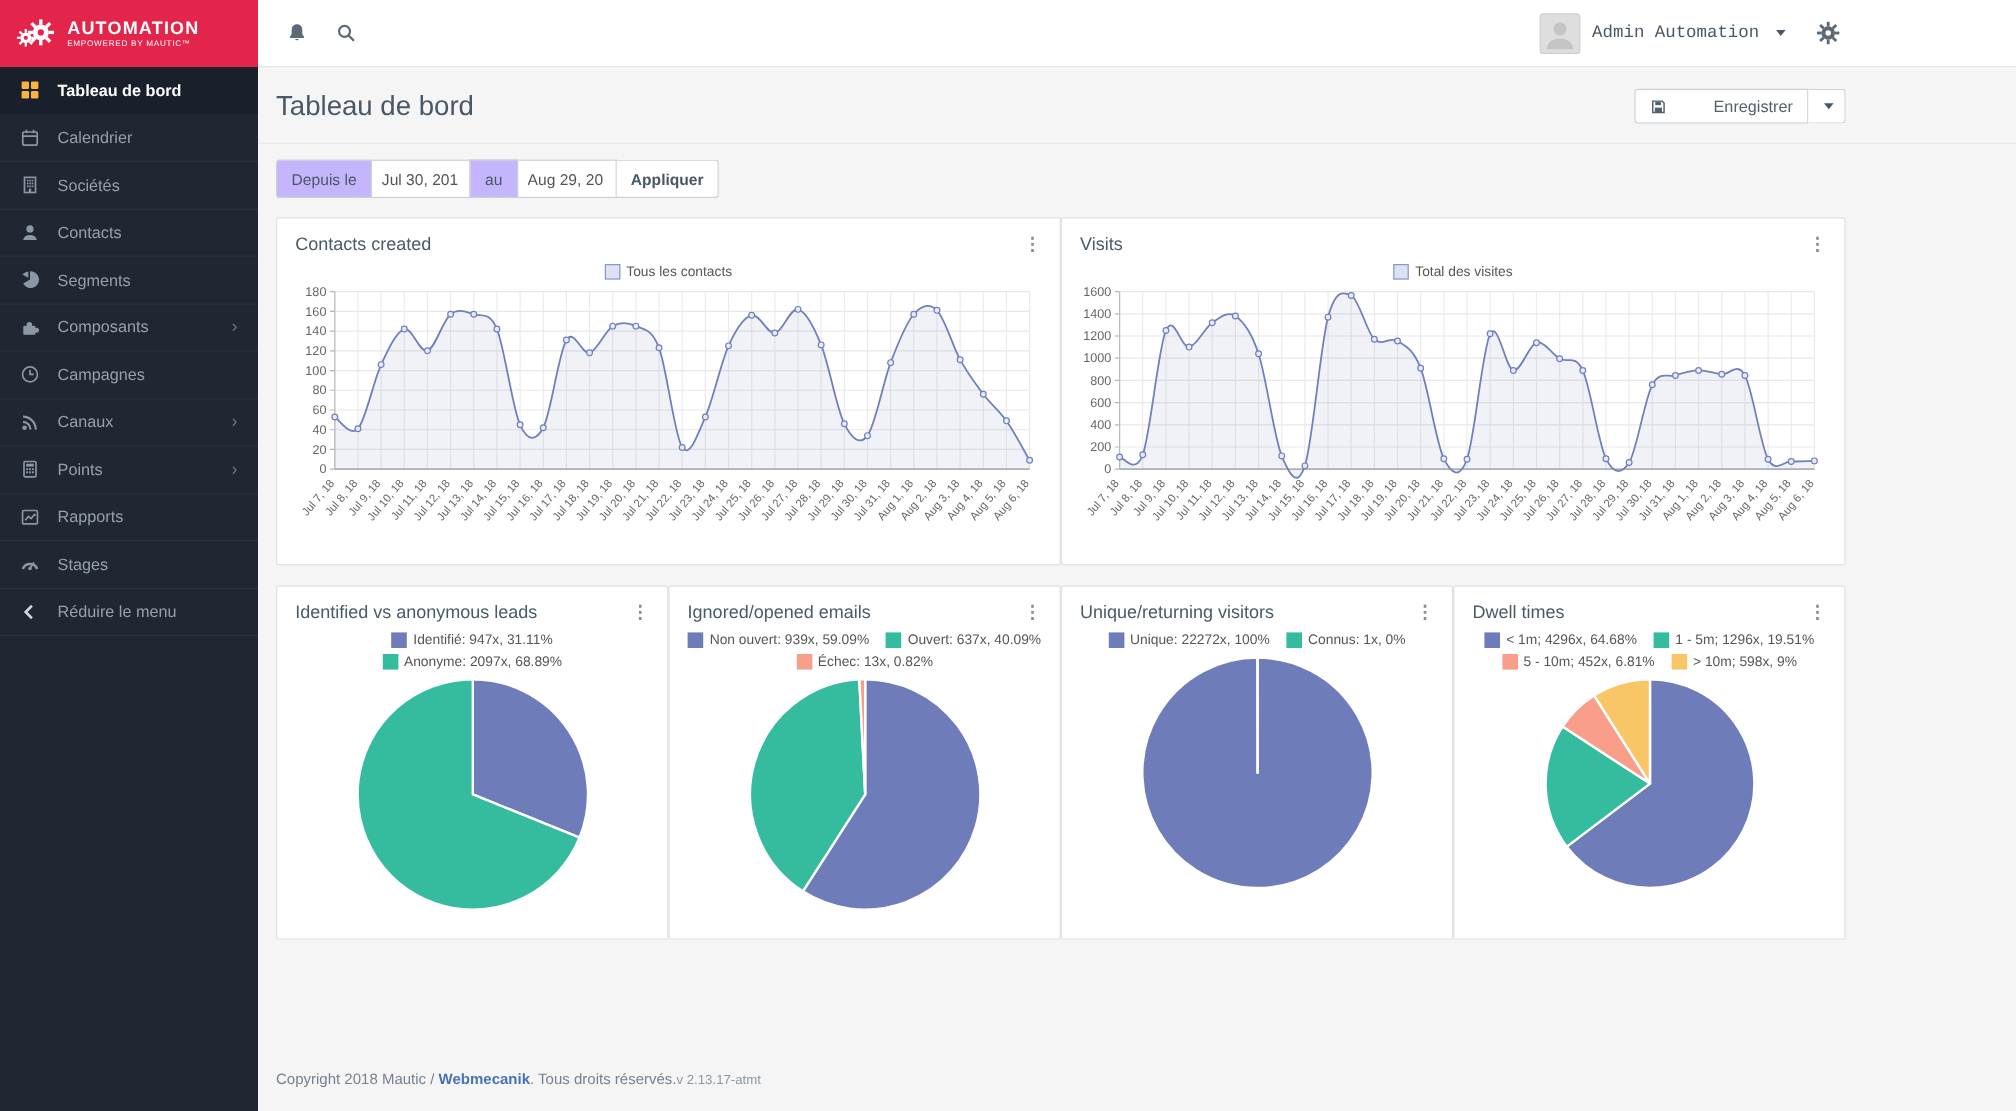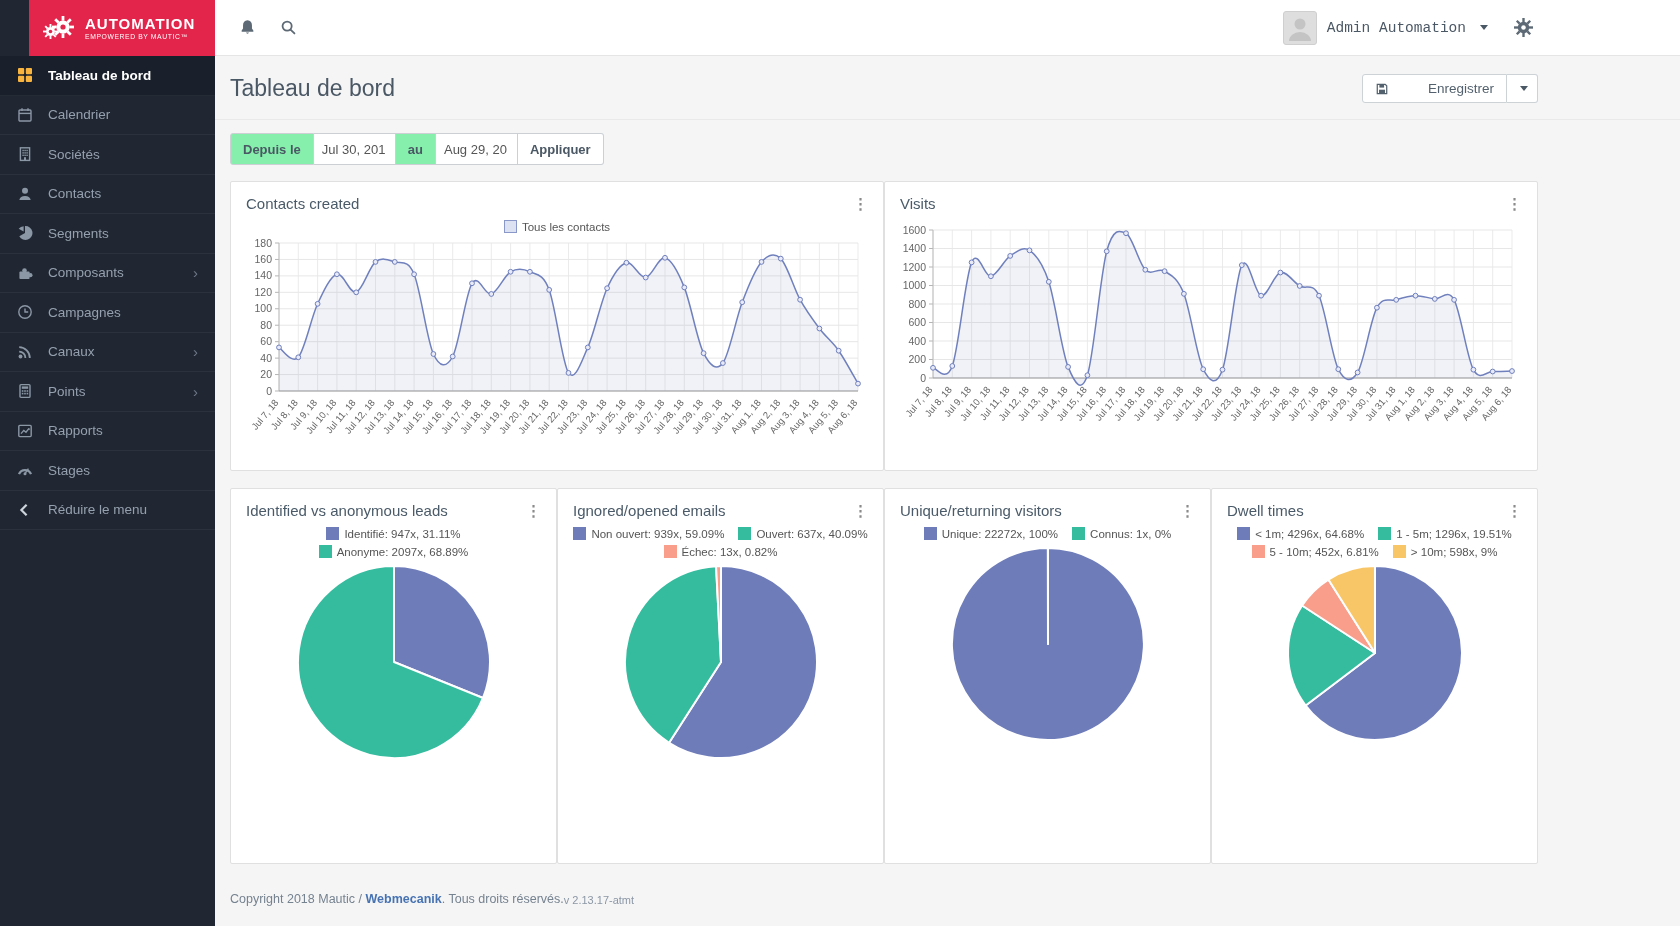--- a/index.html
+++ b/index.html
@@ -6,21 +6,21 @@
   html,body { width:1680px; height:926px; }
   body {
     font-family: "Liberation Sans", sans-serif;
     display: flex;
     background: #f5f5f6;
     color: #4a5764;
     overflow: hidden;
   }
   
   .sidebar { width:215px; min-width:215px; background:#202733; display:flex; flex-direction:column; }
-  .logo { height:56px; background:#e4254b; display:flex; align-items:center; padding:12px 14px; gap:8px;margin-left:29px; }
+  .logo { height:56px; background:#e4254b; display:flex; align-items:center; padding:12px 14px; gap:8px; }
   .logo-gears { position:relative; width:34px; height:34px; color:#fff; }
   .logo-gears .g1 { position:absolute; left:9px; top:5px; }
   .logo-gears .g2 { position:absolute; left:0px; top:13px; }
   .logo-text { display:flex; flex-direction:column; line-height:1.05; }
   .logo-title { color:#fff; font-weight:bold; font-size:15px; letter-spacing:1px; }
   .logo-sub { color:#fff; font-size:6.8px; letter-spacing:0.6px; margin-top:2px; }
   .nav { display:flex; flex-direction:column; }
   .nav-item { height:39.5px; display:flex; align-items:center; gap:15px; padding:0 17px;
     font-size:13.5px; color:#95a0ae; border-bottom:1px solid rgba(255,255,255,0.05); cursor:pointer; }
   .nav-item.active { background:#19202b; color:#fff; font-weight:bold; }
@@ -48,31 +48,31 @@
   .btn { background:#fff; border:1px solid #ccd2d6; color:#53616e; font-size:13.5px;
     padding:6px 12px; cursor:pointer; display:flex; align-items:center; gap:7px; font-family:inherit; }
   .btn-save { border-radius:3px 0 0 3px;gap:39px; }
   .btn-save-caret { border-left:none; border-radius:0 3px 3px 0; padding:6px 9px; }
   .toolbar { margin:13px 0 0; }
   .date-group { display:flex; height:32px; width:fit-content; border-radius:3px; }
   .dg-seg { border:1px solid #ccd0d4; border-left-width:0; display:flex; align-items:center;
     padding:0 12px; font-size:13px; }
   .dg-seg:first-child { border-left-width:1px; border-radius:3px 0 0 3px; }
   .dg-seg:last-child { border-radius:0 3px 3px 0; }
-  .dg-addon { background:#86efac; color:#4a5764; font-weight:bold; }
+  .dg-addon { background:#c4b5fd; color:#4a5764; font-weight:normal; }
   .dg-input { width:82px; border:1px solid #ccd0d4; border-left:none; background:#fff;
     color:#555; font-size:13px; padding:0 8px; outline:none; font-family:inherit; }
   .dg-btn { background:#fff; color:#4a5764; font-weight:bold; cursor:pointer; }
   
   .row { display:flex; }
   .row-charts { margin-top:16px; }
   .row-pies { margin-top:17px; }
   .card { background:#fff; border:1px solid #e0e0e0; border-radius:2px; flex:1; overflow:hidden; }
   .card-line { height:290px; }
-  .card-pie  { height:376px; display:flex; flex-direction:column; }
+  .card-pie  { height:295px; display:flex; flex-direction:column; }
   .card-head { display:flex; align-items:center; justify-content:space-between; padding:13px 15px 8px; }
   .card-title { font-size:15px; color:#4a5a68; }
   .card-menu { color:#8a8a8a; font-size:15px; font-weight:bold; cursor:pointer; line-height:1; }
   .legend { display:flex; flex-wrap:wrap; justify-content:center; gap:5px 14px;
     font-size:11.5px; color:#555; padding:0 14px; }
   .legend-item { display:flex; align-items:flex-end; gap:5px; cursor:pointer; white-space:nowrap; }
   .lbox { width:13px; height:13px; flex:0 0 13px; }
   .lbox-line { background:#dde2f2; border:1px solid #8a97c9; }
   .chart-wrap { padding:2px 10px 0; }
   .pie-wrap { display:flex; justify-content:center; margin-top:6px; }
@@ -468,20 +468,26 @@
               <text x="578.4" y="168" text-anchor="end" font-size="9.5" fill="#666" transform="rotate(-50 578.4 168)">Aug 4, 18</text>
               <text x="597.7" y="168" text-anchor="end" font-size="9.5" fill="#666" transform="rotate(-50 597.7 168)">Aug 5, 18</text>
               <text x="617" y="168" text-anchor="end" font-size="9.5" fill="#666" transform="rotate(-50 617 168)">Aug 6, 18</text>
             </svg></div>
         </div>
         <div class="card card-line">
           <div class="card-head">
             <span class="card-title">Visits</span>
             <span class="card-menu">⋮</span>
           </div>
+          <div class="legend">
+            <span class="legend-item">
+              <span class="lbox lbox-line"></span>
+              <span>Total des visites</span>
+            </span>
+          </div>
           <div class="chart-wrap"><svg width="625" height="214" viewBox="0 0 625 214">
               <line x1="38" y1="8" x2="38" y2="156" stroke="#ebebeb" stroke-width="1"></line>
               <line x1="57.3" y1="8" x2="57.3" y2="156" stroke="#ebebeb" stroke-width="1"></line>
               <line x1="76.6" y1="8" x2="76.6" y2="156" stroke="#ebebeb" stroke-width="1"></line>
               <line x1="95.9" y1="8" x2="95.9" y2="156" stroke="#ebebeb" stroke-width="1"></line>
               <line x1="115.2" y1="8" x2="115.2" y2="156" stroke="#ebebeb" stroke-width="1"></line>
               <line x1="134.5" y1="8" x2="134.5" y2="156" stroke="#ebebeb" stroke-width="1"></line>
               <line x1="153.8" y1="8" x2="153.8" y2="156" stroke="#ebebeb" stroke-width="1"></line>
               <line x1="173.1" y1="8" x2="173.1" y2="156" stroke="#ebebeb" stroke-width="1"></line>
               <line x1="192.4" y1="8" x2="192.4" y2="156" stroke="#ebebeb" stroke-width="1"></line>

